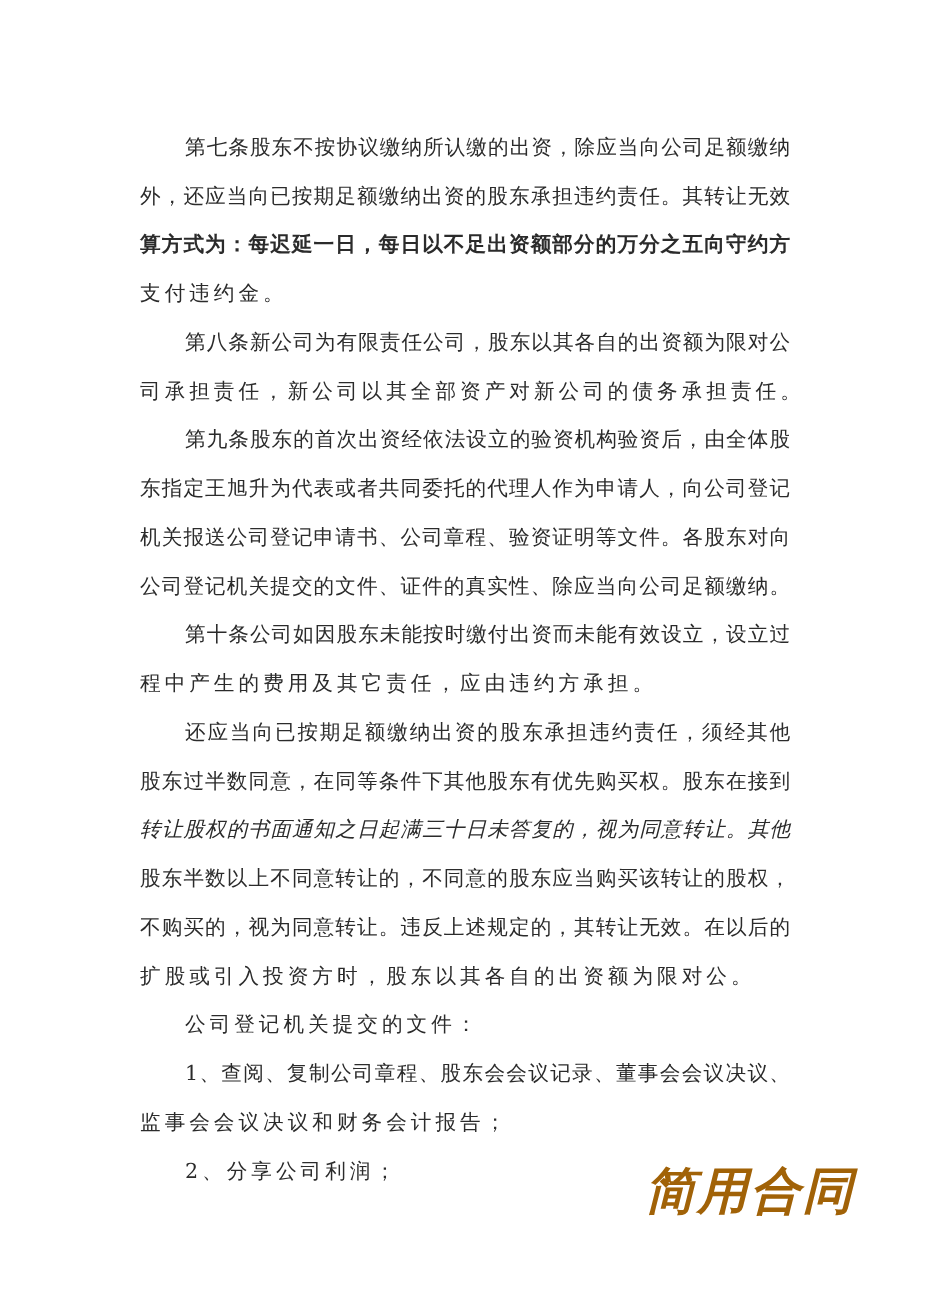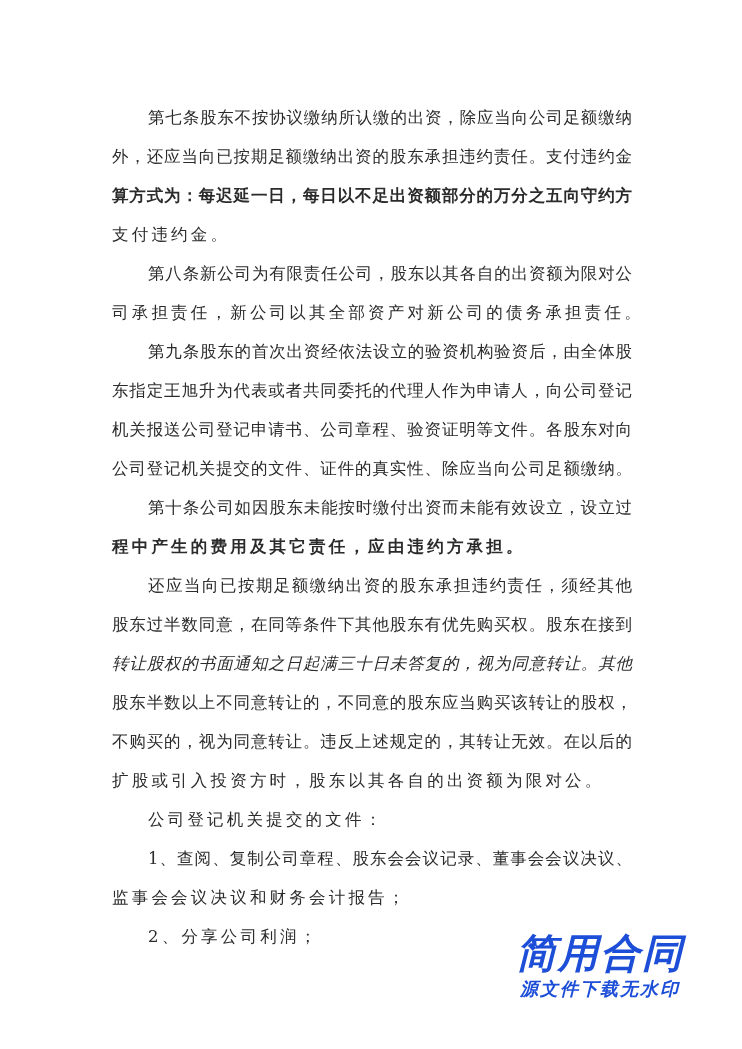--- a/index.html
+++ b/index.html
@@ -13,52 +13,51 @@
   .line {
     position: absolute; left: 112px; width: 520px;
     height: 39px; line-height: 39px;
     font-size: 16.5px; white-space: nowrap;
     text-align: justify; text-align-last: justify;
   }
   .line.indent { left: 148px; width: 484px; }
   .line.last { text-align-last: left; letter-spacing: 3.2px; }
   .watermark {
     position: absolute; left: 510px; top: 918px; width: 180px;
-    text-align: center; color: #1d4ed8; font-family: "DejaVu Sans", sans-serif;
+    text-align: center; color: #a16207; font-family: "DejaVu Sans", sans-serif;
     font-weight: bold; font-style: italic;
   }
   .wm-big { font-size: 40px; letter-spacing: 2px; line-height: 46px; }
   .wm-small { font-size: 18px; letter-spacing: 2px; line-height: 26px; }
 </style>
 </head>
 <body>
 
 <div class="page">
   <div id="lines">
       <div class="line indent" style="top: 85.5px;">第七条股东不按协议缴纳所认缴的出资，除应当向公司足额缴纳</div>
-      <div class="line" style="top: 124.5px;">外，还应当向已按期足额缴纳出资的股东承担违约责任。支付违约金</div>
+      <div class="line" style="top: 124.5px;">外，还应当向已按期足额缴纳出资的股东承担违约责任。其转让无效</div>
       <div class="line" style="top: 163.5px; font-weight: bold;">算方式为：每迟延一日，每日以不足出资额部分的万分之五向守约方</div>
       <div class="line last" style="top: 202.5px;">支付违约金。</div>
       <div class="line indent" style="top: 241.5px;">第八条新公司为有限责任公司，股东以其各自的出资额为限对公</div>
       <div class="line last" style="top: 280.5px;">司承担责任，新公司以其全部资产对新公司的债务承担责任。</div>
       <div class="line indent" style="top: 319.5px; font-family: Liberation Serif, serif;">第九条股东的首次出资经依法设立的验资机构验资后，由全体股</div>
       <div class="line" style="top: 358.5px;">东指定王旭升为代表或者共同委托的代理人作为申请人，向公司登记</div>
       <div class="line" style="top: 397.5px;">机关报送公司登记申请书、公司章程、验资证明等文件。各股东对向</div>
       <div class="line" style="top: 436.5px;">公司登记机关提交的文件、证件的真实性、除应当向公司足额缴纳。</div>
       <div class="line indent" style="top: 475.5px;">第十条公司如因股东未能按时缴付出资而未能有效设立，设立过</div>
-      <div class="line last" style="top: 514.5px; font-weight: bold;">程中产生的费用及其它责任，应由违约方承担。</div>
+      <div class="line last" style="top: 514.5px;">程中产生的费用及其它责任，应由违约方承担。</div>
       <div class="line indent" style="top: 553.5px;">还应当向已按期足额缴纳出资的股东承担违约责任，须经其他</div>
       <div class="line" style="top: 592.5px;">股东过半数同意，在同等条件下其他股东有优先购买权。股东在接到</div>
       <div class="line" style="top: 631.5px; font-style: italic;">转让股权的书面通知之日起满三十日未答复的，视为同意转让。其他</div>
       <div class="line" style="top: 670.5px;">股东半数以上不同意转让的，不同意的股东应当购买该转让的股权，</div>
       <div class="line" style="top: 709.5px;">不购买的，视为同意转让。违反上述规定的，其转让无效。在以后的</div>
       <div class="line last" style="top: 748.5px;">扩股或引入投资方时，股东以其各自的出资额为限对公。</div>
       <div class="line indent last" style="top: 787.5px;">公司登记机关提交的文件：</div>
       <div class="line indent" style="top: 826.5px;">1、查阅、复制公司章程、股东会会议记录、董事会会议决议、</div>
       <div class="line last" style="top: 865.5px;">监事会会议决议和财务会计报告；</div>
       <div class="line indent last" style="top: 904.5px;">2、分享公司利润；</div>
     </div>
 
   <div class="watermark">
     <div class="wm-big">简用合同</div>
-    <div class="wm-small">源文件下载无水印</div>
   </div>
 </div>
 
 </body></html>

